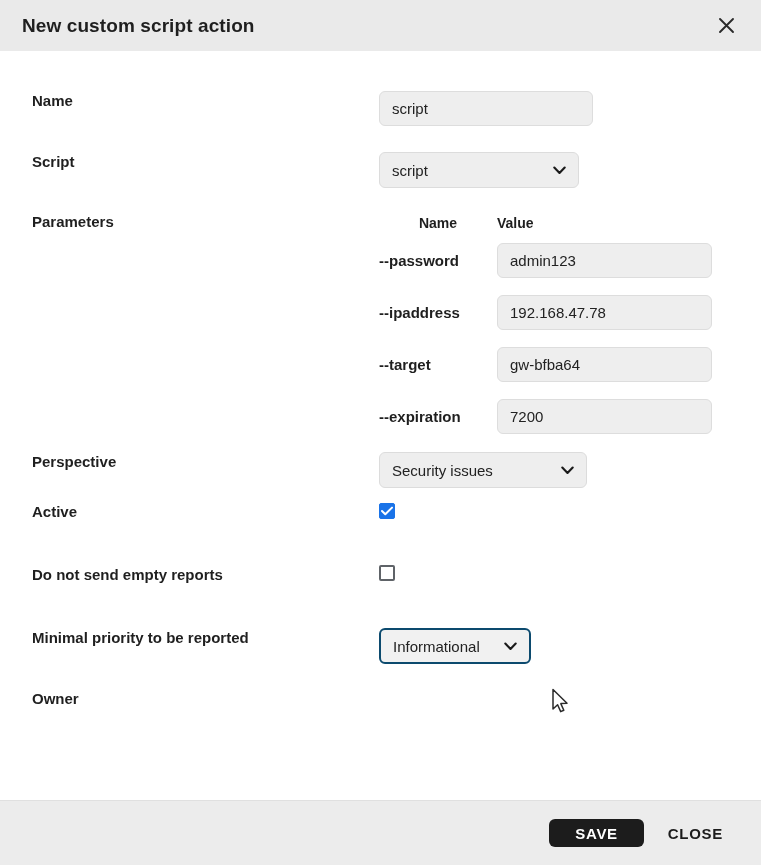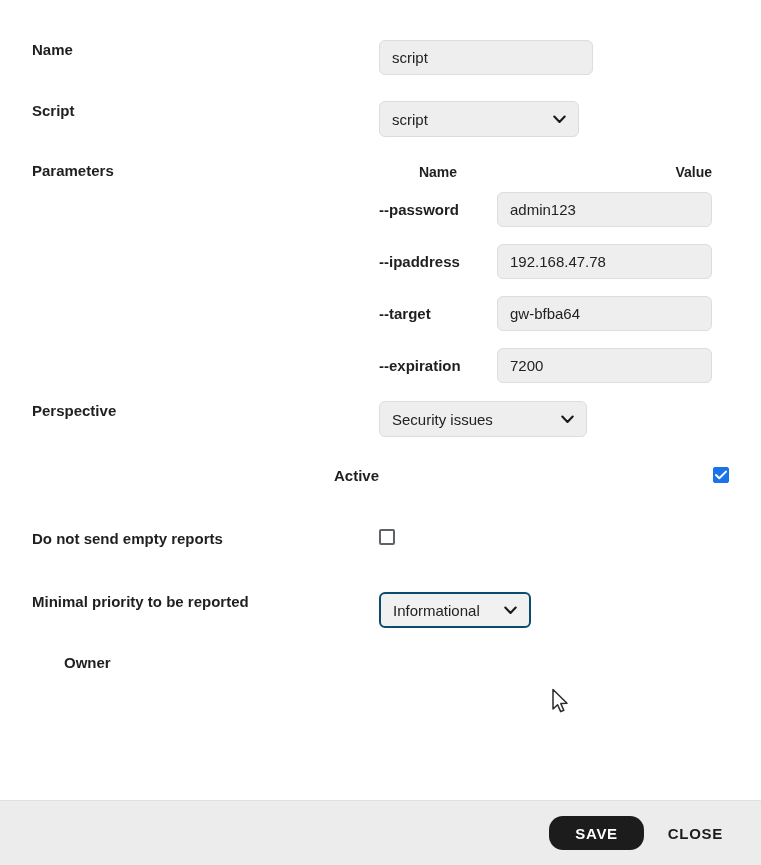--- a/index.html
+++ b/index.html
@@ -141,21 +141,21 @@
     align-items: center;
   }
   .ph-name {
     width: 118px;
     min-width: 118px;
     text-align: center;
   }
   .ph-value {
     width: 215px;
     min-width: 215px;
-    text-align: right;
+    text-align: left;
   }
   .param-row {
     display: flex;
     align-items: center;
     height: 52px;
   }
   .param-name {
     width: 118px;
     min-width: 118px;
     font-size: 15px;
@@ -212,22 +212,22 @@
     padding: 0 22px;
     gap: 8px;
   }
   .btn-save {
     background: #1c1c1c;
     color: #ffffff;
     font-size: 15px;
     font-weight: bold;
     letter-spacing: 0.7px;
     border: none;
-    border-radius: 14px;
-    height: 34px;
+    border-radius: 6px;
+    height: 28px;
     padding: 0 26px;
     cursor: pointer;
     font-family: "Liberation Sans", sans-serif;
   }
   .btn-close {
     background: transparent;
     color: #1c1c1c;
     font-size: 15px;
     font-weight: bold;
     letter-spacing: 0.7px;
@@ -248,20 +248,28 @@
     height: 28px;
     pointer-events: none;
     z-index: 50;
   }
 </style>
 </head>
 <body>
 
 <div class="dialog">
 
+  <div class="dialog-header">
+    <div class="dialog-title">New custom script action</div>
+    <button class="close-btn">
+      <svg width="19" height="19" viewBox="0 0 19 19" aria-hidden="true">
+        <path d="M3 3 L16 16 M16 3 L3 16" stroke="#2a2a2a" stroke-width="1.9" stroke-linecap="round" fill="none"></path>
+      </svg>
+    </button>
+  </div>
 
   <div class="dialog-body">
 
     <div class="form-row" style="margin-top:30px;">
       <div class="form-label">Name</div>
       <div class="form-control">
         <div class="text-input" style="width:214px;">script</div>
       </div>
     </div>
 
@@ -327,21 +335,21 @@
           <span class="sel-value">Security issues</span>
           <span class="caret">
             <svg width="13" height="9" viewBox="0 0 13 9" aria-hidden="true">
               <path d="M1.3 1.5 L6.5 7 L11.7 1.5" stroke="#1a1a1a" stroke-width="2.1" fill="none" stroke-linecap="round" stroke-linejoin="round"></path>
             </svg>
           </span>
         </div>
       </div>
     </div>
 
-    <div class="form-row" style="margin-top:29px;text-align:right;">
+    <div class="form-row" style="margin-top:14px;">
       <div class="form-label">Active</div>
       <div class="form-control">
         <span class="checkbox checked">
           <svg width="12" height="10" viewBox="0 0 12 10" aria-hidden="true">
             <path d="M1 5 L4.3 8.3 L11 1.6" stroke="#ffffff" stroke-width="2" fill="none" stroke-linecap="round" stroke-linejoin="round"></path>
           </svg>
         </span>
       </div>
     </div>
 
@@ -359,21 +367,21 @@
           <span class="sel-value">Informational</span>
           <span class="caret">
             <svg width="13" height="9" viewBox="0 0 13 9" aria-hidden="true">
               <path d="M1.3 1.5 L6.5 7 L11.7 1.5" stroke="#1a1a1a" stroke-width="2.1" fill="none" stroke-linecap="round" stroke-linejoin="round"></path>
             </svg>
           </span>
         </div>
       </div>
     </div>
 
-    <div class="form-row" style="margin-top:25px;margin-left:32px;">
+    <div class="form-row" style="margin-top:25px;">
       <div class="form-label">Owner</div>
     </div>
 
   </div>
 
   <div class="dialog-footer">
     <button class="btn-save">SAVE</button>
     <button class="btn-close">CLOSE</button>
   </div>
 

